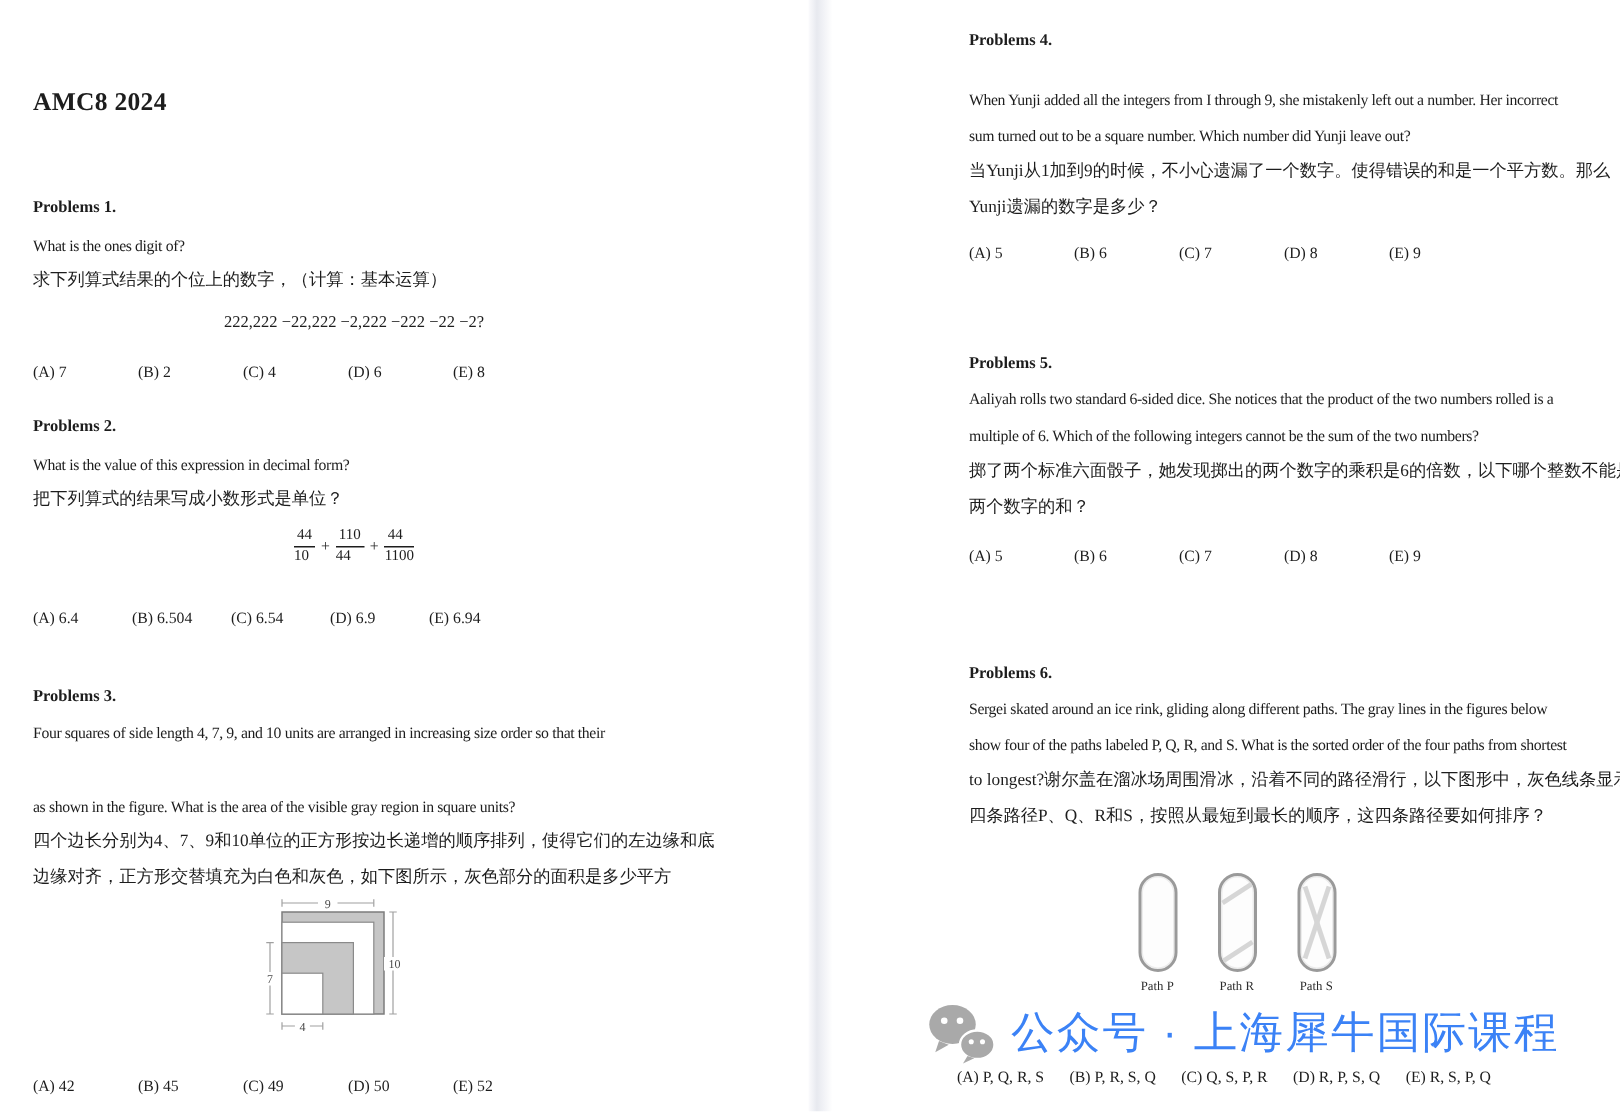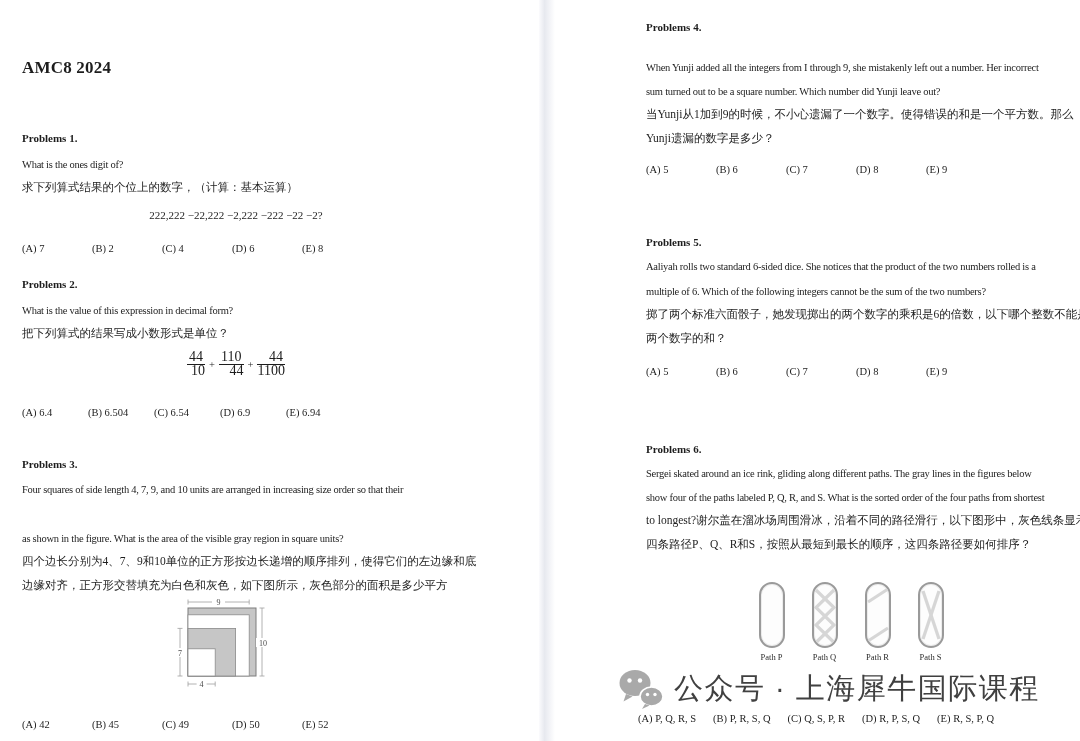--- a/index.html
+++ b/index.html
@@ -17,39 +17,39 @@
   .abs{position:absolute}
   .cL{left:22px;width:428px}
   .cR{left:91px;width:434px}
   .en{font-size:10.5px;letter-spacing:-0.25px;white-space:nowrap;line-height:13px}
   .cn{font-size:11.5px;letter-spacing:0;white-space:nowrap;line-height:13px}
   .heading{font-weight:bold;font-size:11px;white-space:nowrap}
   .title{font-weight:bold;font-size:17px;text-align:left;letter-spacing:0.2px}
 
   .formula-center{font-size:11px;text-align:center;white-space:nowrap}
   .fracrow{text-align:center;white-space:nowrap}
-  .frac{display:inline-block;vertical-align:middle;text-align:right;font-size:14px;line-height:10px}
+  .frac{display:inline-block;vertical-align:middle;text-align:left;font-size:10px;line-height:10px}
   .frac .num{display:block;border-bottom:0.9px solid #1d1d1d;padding:0 2px 1.5px 2px}
   .frac .den{display:block;padding-top:1.5px}
   .op{display:inline-block;vertical-align:middle;font-size:10.5px;margin:0 4px}
 
   .choices{font-size:10.5px;white-space:nowrap}
   .choices span{display:inline-block;min-width:70px}
   .choices.tight span{min-width:66px}
   .choices.wide span{min-width:0;margin-right:17px}
 
   .pathrow{display:flex}
   .pathcol{width:53px;text-align:center}
   .pill{width:22px;height:62px;border:2px solid #9a9a9a;border-radius:13px;
         margin:0 auto;overflow:hidden;background:#fdfdfd;box-shadow:inset 0 0 0 1px #ececec}
   .plabel{font-size:8.5px;color:#2c2c2c;margin-top:4px;white-space:nowrap}
 
   .watermark{display:flex;align-items:center;z-index:1}
   .wtext{font-family:"Liberation Sans","DejaVu Sans",sans-serif;
-         font-size:29px;color:#404040;letter-spacing:1.5px;white-space:nowrap;margin-left:9px}
+         font-size:29px;color:#3b82f6;letter-spacing:1.5px;white-space:nowrap;margin-left:9px}
   .overwm{z-index:2}
 </style>
 </head>
 <body>
 
 <div class="page" id="pageL">
 
   <div class="abs cL title" style="top:58px">AMC8 2024</div>
 
   <div class="abs cL heading" style="top:132px">Problems 1.</div>
@@ -143,29 +143,20 @@
   <div class="abs pathrow" style="left:190px;top:582px">
     <div class="pathcol">
       <div class="pill">
         <svg width="22" height="62" viewBox="0 0 22 62"></svg>
       </div>
       <div class="plabel">Path P</div>
     </div>
     <div class="pathcol">
       <div class="pill">
         <svg width="22" height="62" viewBox="0 0 22 62">
-          <polyline points="2,6 20,23.5 2,41 20,58.5" fill="none" stroke="#d6d6d6" stroke-width="3.2"></polyline>
-          <polyline points="20,6 2,23.5 20,41 2,58.5" fill="none" stroke="#d6d6d6" stroke-width="3.2"></polyline>
-        </svg>
-      </div>
-      <div class="plabel">Path Q</div>
-    </div>
-    <div class="pathcol">
-      <div class="pill">
-        <svg width="22" height="62" viewBox="0 0 22 62">
           <line x1="1" y1="18" x2="21" y2="5" stroke="#d6d6d6" stroke-width="3.2"></line>
           <line x1="1" y1="57" x2="21" y2="44" stroke="#d6d6d6" stroke-width="3.2"></line>
         </svg>
       </div>
       <div class="plabel">Path R</div>
     </div>
     <div class="pathcol">
       <div class="pill">
         <svg width="22" height="62" viewBox="0 0 22 62">
           <line x1="3" y1="7" x2="19" y2="55" stroke="#d6d6d6" stroke-width="3.2"></line>

